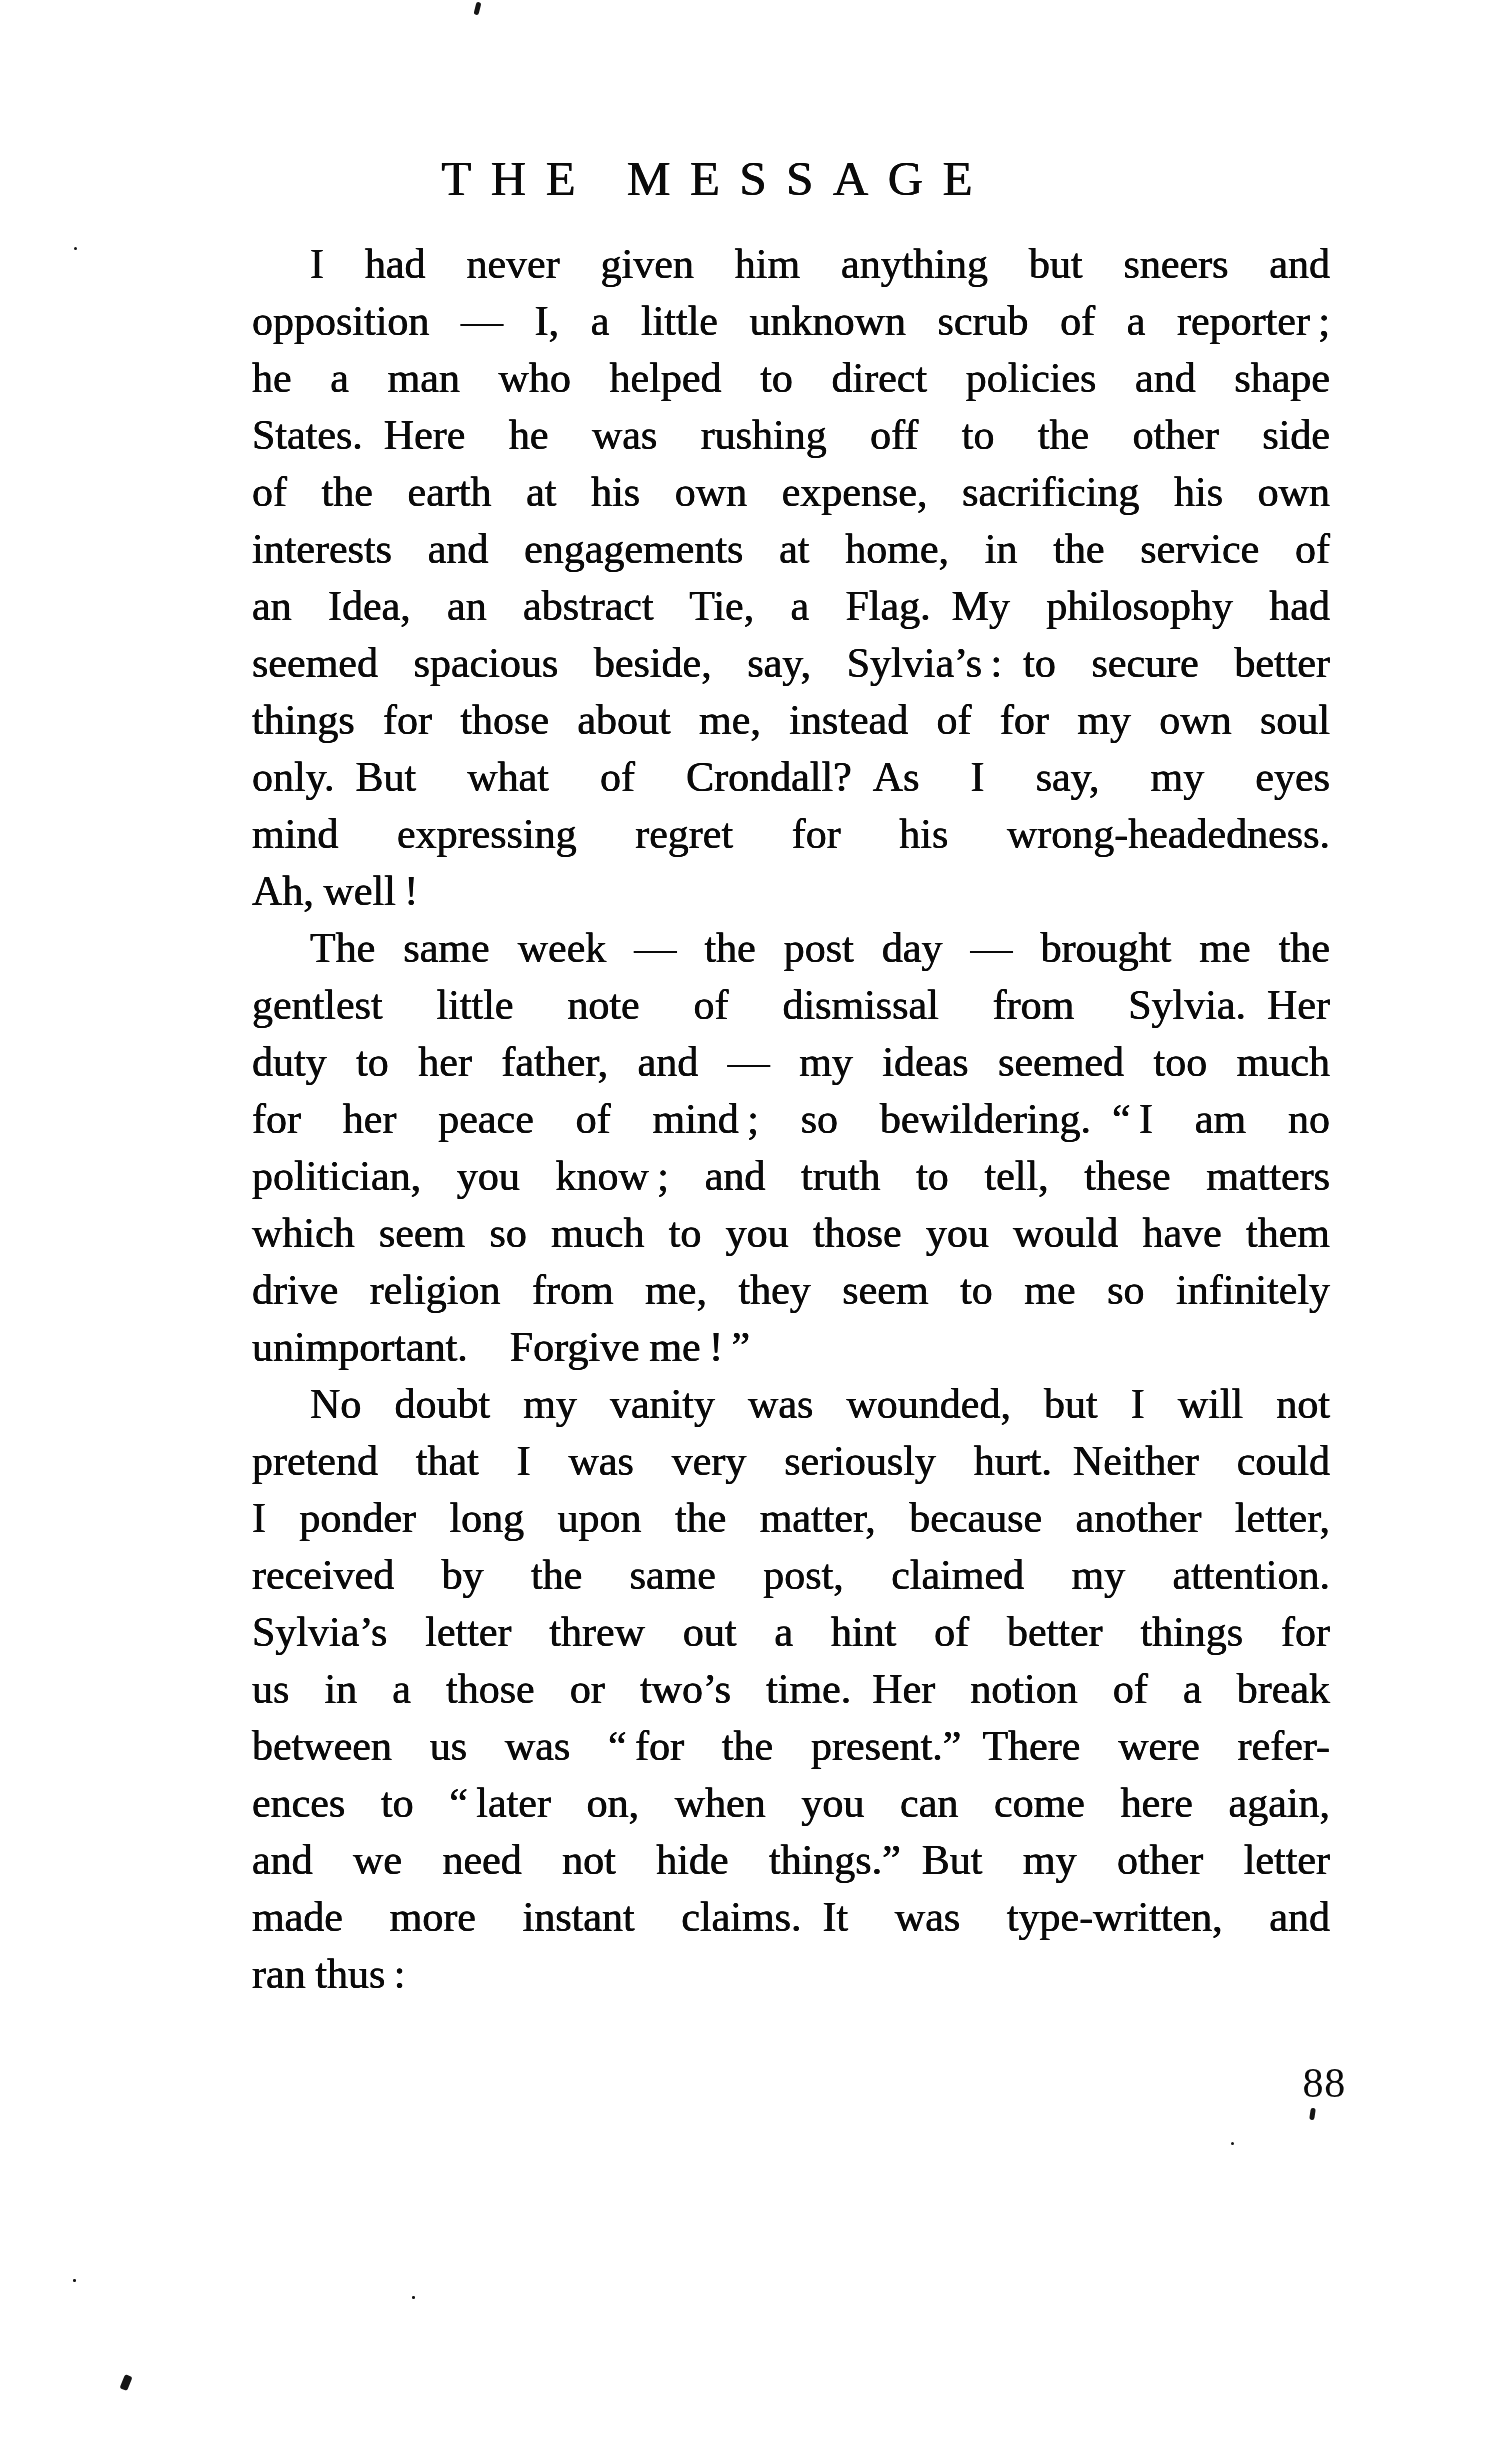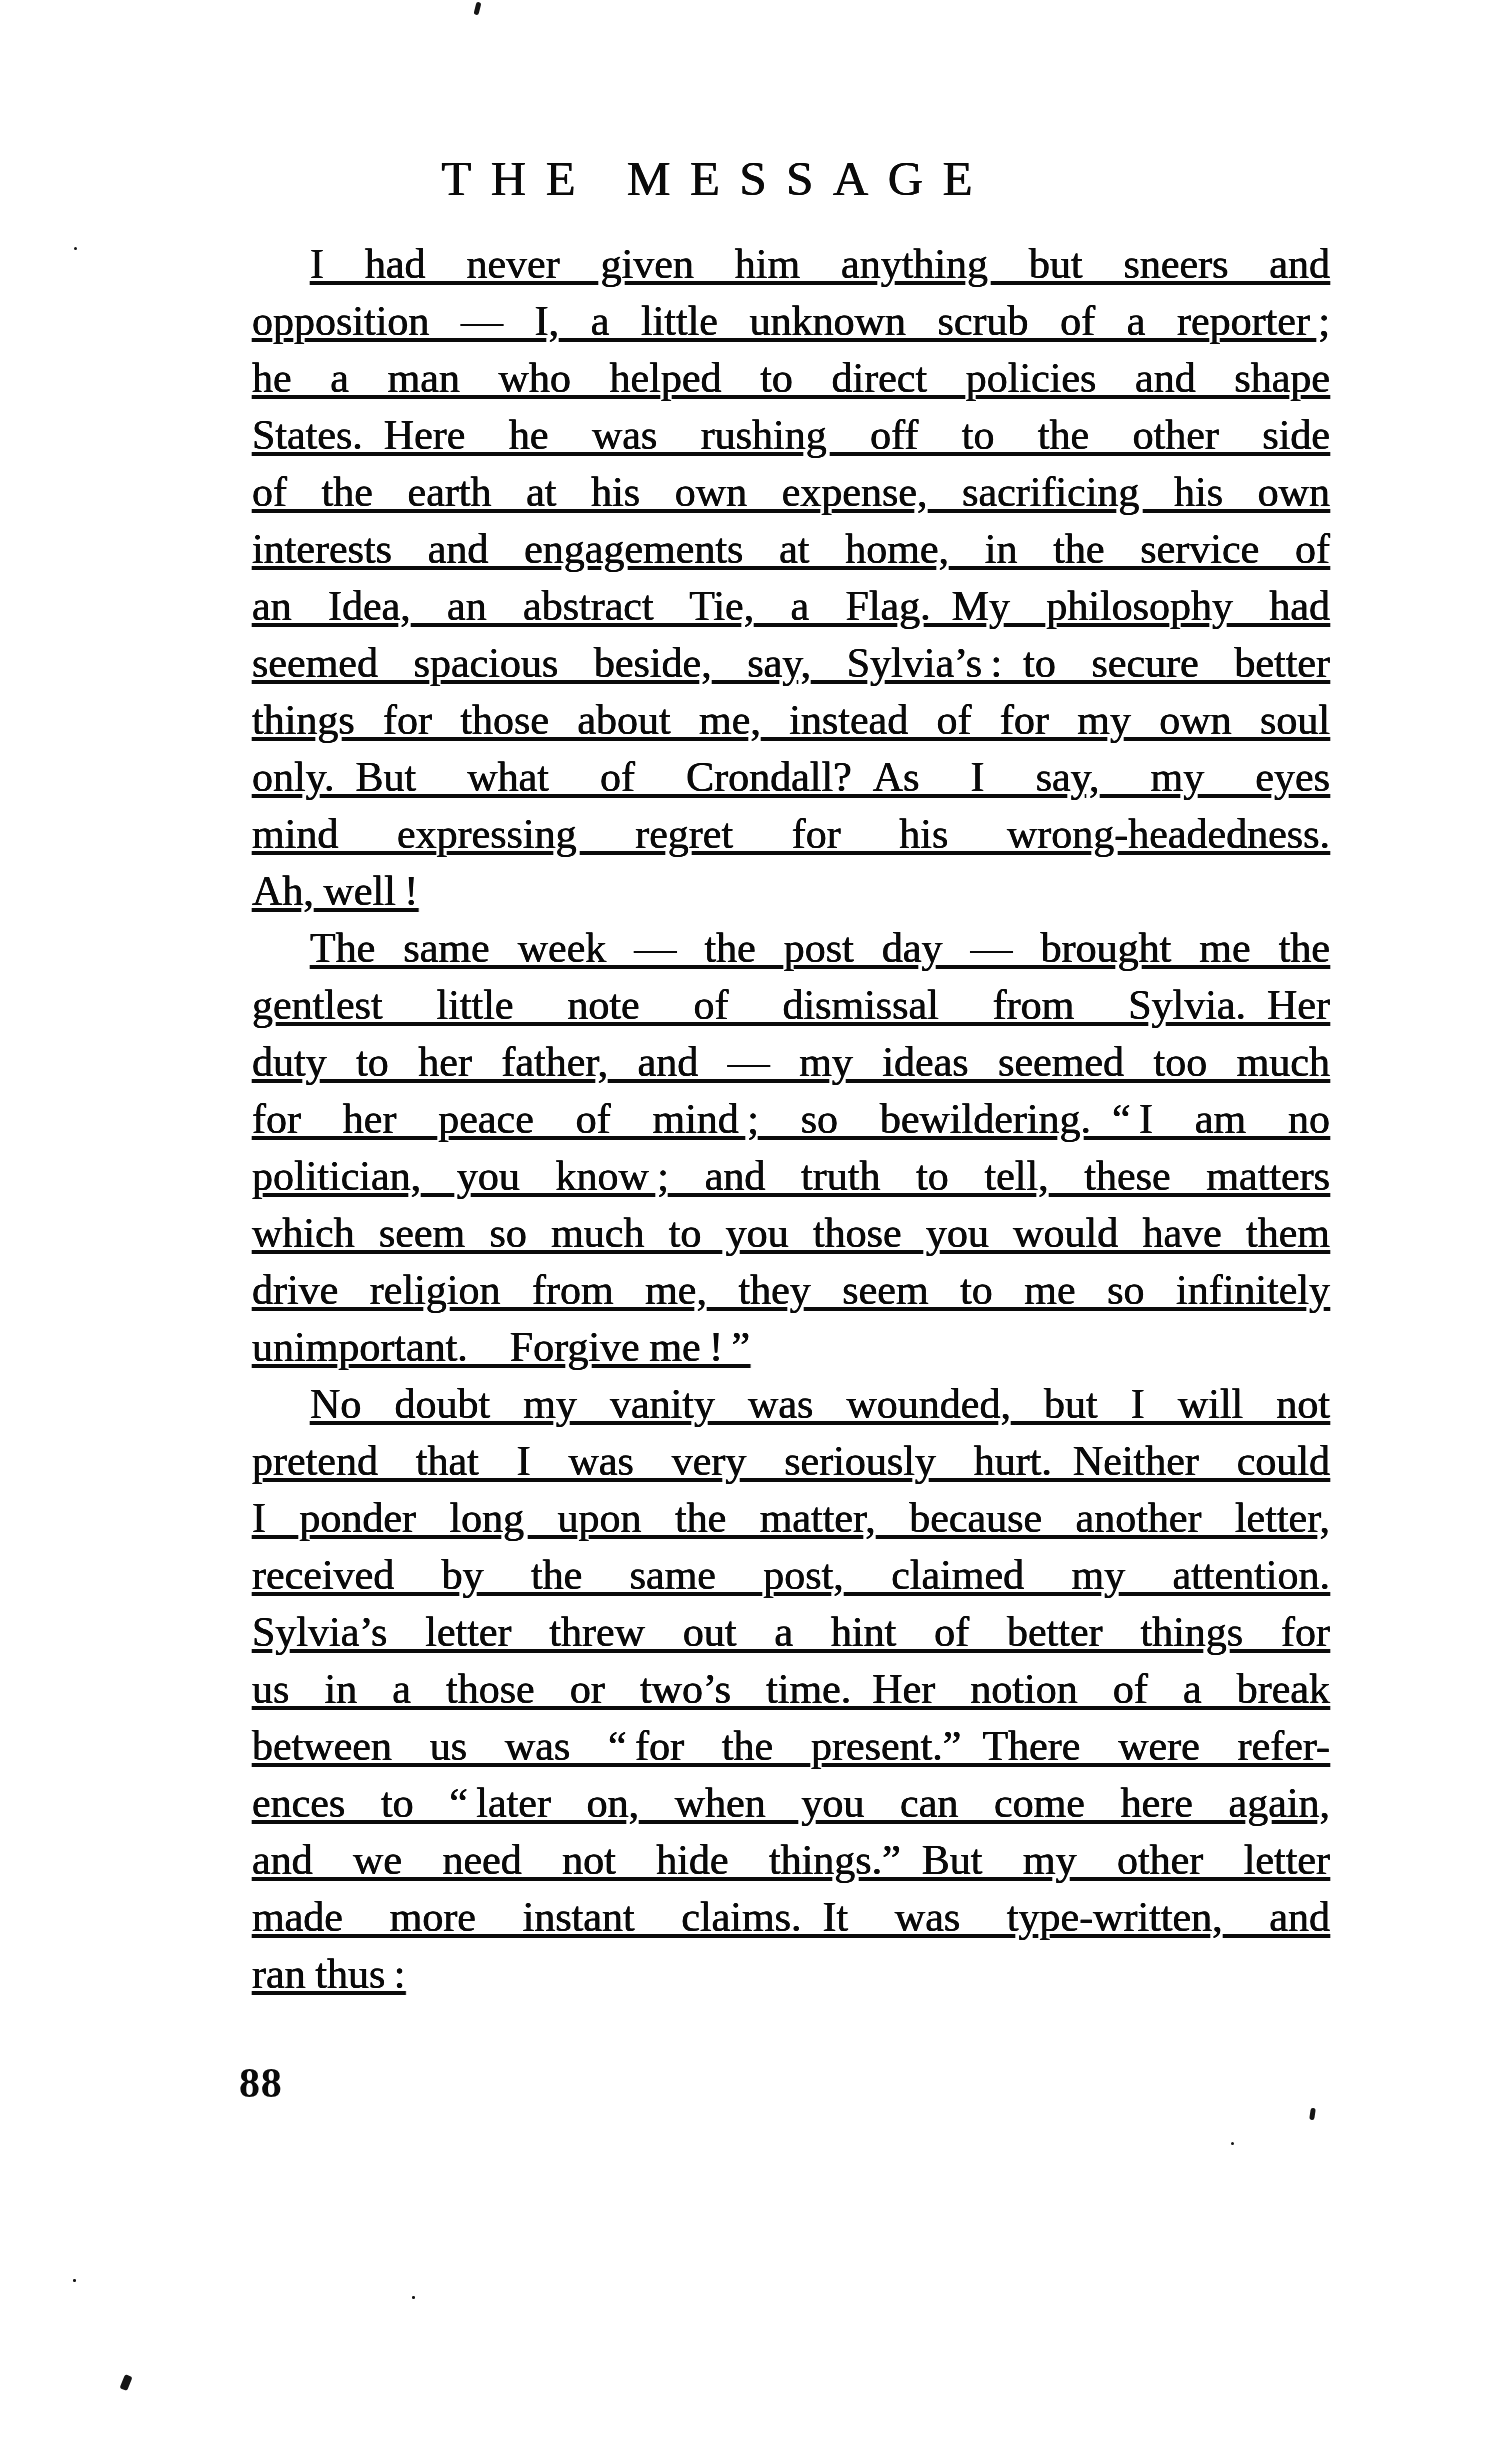--- a/index.html
+++ b/index.html
@@ -37,33 +37,32 @@
     font-size: 42px;
     text-shadow: 0.3px 0 currentColor, -0.3px 0 currentColor;
   }
   .line {
     height: 57px;
     line-height: 57px;
     text-align: justify;
     text-align-last: justify;
     word-spacing: -0.8px;
     white-space: normal;
-    text-decoration: underline;
   }
   .line.first { text-indent: 58px; }
   .line.plast { text-align-last: left; }
   .page-number {
     position: absolute;
     top: 2061px;
-    left: 239px;
+    left: 268px;
     width: 1078px;
-    text-align: left;
+    text-align: right;
     font-size: 42px;
     line-height: 44px;
-    font-weight: bold;
+    font-weight: normal;
     letter-spacing: 0.8px;
   }
   
   .speck {
     position: absolute;
     background: #151515;
   }
   .speck-tick { border-radius: 2.5px; }
   .s1 { left: 475px; top: 1.7px;    width: 5.1px;  height: 12.7px; transform: rotate(14deg); }
   .s2 { left: 74px;  top: 247px;  width: 3.4px;  height: 3.4px;  border-radius: 50%; }

